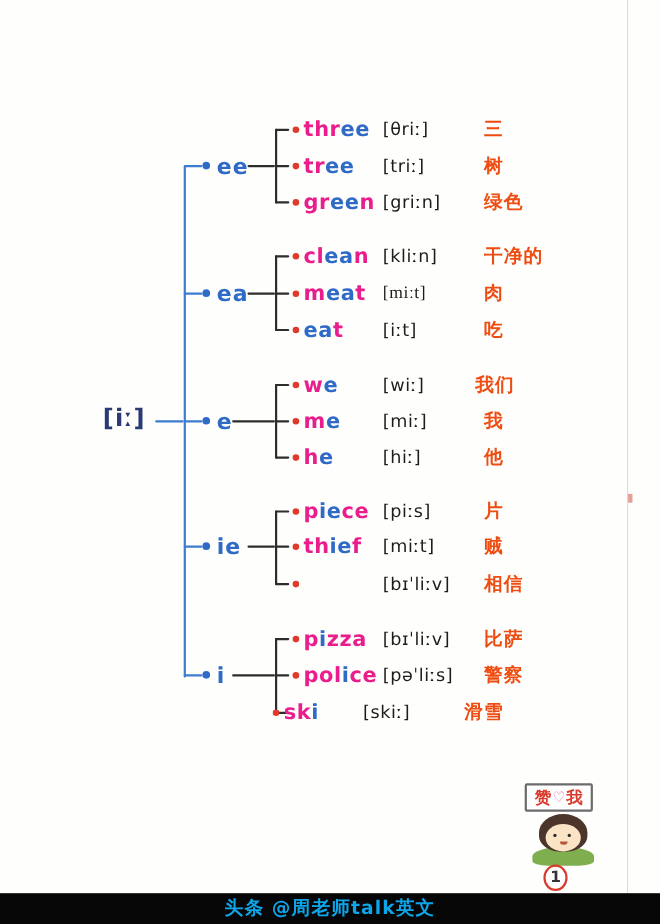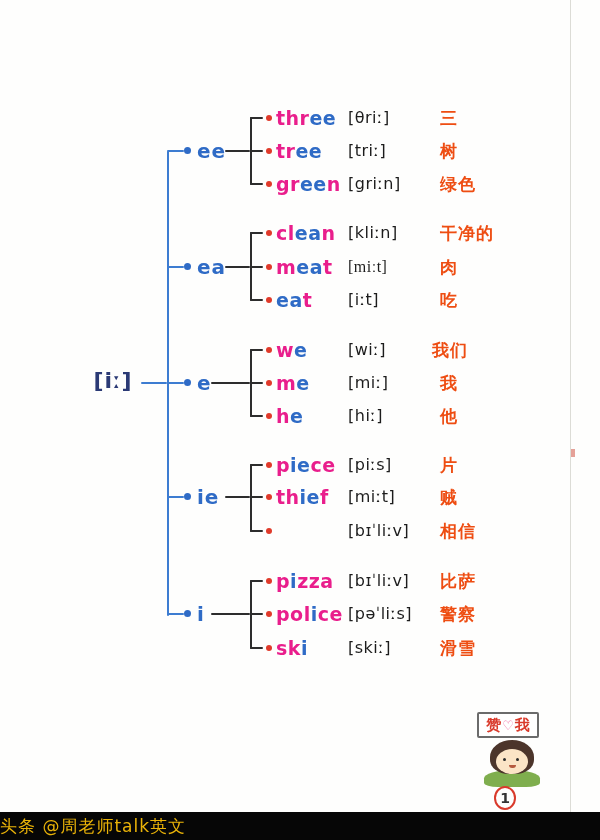--- a/index.html
+++ b/index.html
@@ -21,21 +21,21 @@
            font-size:22px;font-weight:bold;color:var(--phoneme,#2b3a75);letter-spacing:1px}
   .group-label{position:absolute;font-size:20px;font-weight:bold;color:var(--group,#2f6bc6);
                letter-spacing:1px;line-height:26px}
   .word-row{position:absolute;width:332px;height:28px;line-height:28px}
   .word{position:absolute;top:0;font-size:19px;font-weight:bold;color:var(--word,#e91e8c);letter-spacing:.5px}
   .word .hl{color:var(--highlight,#2f6bc6)}
   .ipa{position:absolute;top:0;font-size:16px;color:var(--ipa,#1c1c1c);letter-spacing:.5px}
   .cn{position:absolute;top:0;font-size:17px;font-weight:bold;color:var(--chinese,#ee4d12);letter-spacing:1px}
   
   .footer{position:absolute;left:0;top:812px;width:600px;height:28px;background:#060606;
-          color:#eab308;line-height:28px;font-size:17px;font-weight:normal;letter-spacing:1px}
+          color:#0ea5e9;text-align:center;line-height:28px;font-size:17px;font-weight:bold;letter-spacing:1px}
   
   .page-num{position:absolute;left:494px;top:786px;width:22px;height:24px;border:2px solid #d93a2b;
             border-radius:50%;text-align:center;line-height:20px;font-size:14px;font-weight:bold;color:#333}
   
   .edge-line{position:absolute;left:570px;top:0;width:1px;height:812px;background:#dcdcd6}
   .edge-mark{position:absolute;left:571px;top:449px;width:4px;height:8px;background:#cc4433;opacity:.5}
   
   .stamp-sign{position:absolute;left:477px;top:712px;width:62px;height:26px;background:#fff;
               border:2px solid #6b6b6b;border-radius:2px;display:flex;align-items:center;
               justify-content:center;gap:1px;font-size:15px;font-weight:bold}
@@ -176,21 +176,21 @@
         <span class="cn" style="left: 178px;">比萨</span>
       </div>
       <div class="hline black" style="left: 250px; top: 613px; width: 13px;"></div>
       <div class="word-row" style="left: 262px; top: 600px;">
         <span class="dot red-dot" style="left: 4px; top: 11px;"></span>
         <span class="word" style="left: 14px;"><span>pol</span><span class="hl">i</span><span>ce</span></span>
         <span class="ipa" style="left: 86px;">[pəˈliːs]</span>
         <span class="cn" style="left: 178px;">警察</span>
       </div>
       <div class="hline black" style="left: 250px; top: 647px; width: 13px;"></div>
-      <div class="word-row" style="left: 262px; top: 634px;">
+      <div class="word-row" style="left: 244px; top: 634px;">
         <span class="dot red-dot" style="left: 4px; top: 11px;"></span>
         <span class="word" style="left: 14px;"><span>sk</span><span class="hl">i</span><span></span></span>
         <span class="ipa" style="left: 86px;">[skiː]</span>
         <span class="cn" style="left: 178px;">滑雪</span>
       </div>
     </div>
 
   <div class="edge-line"></div>
   <div class="edge-mark"></div>
 

